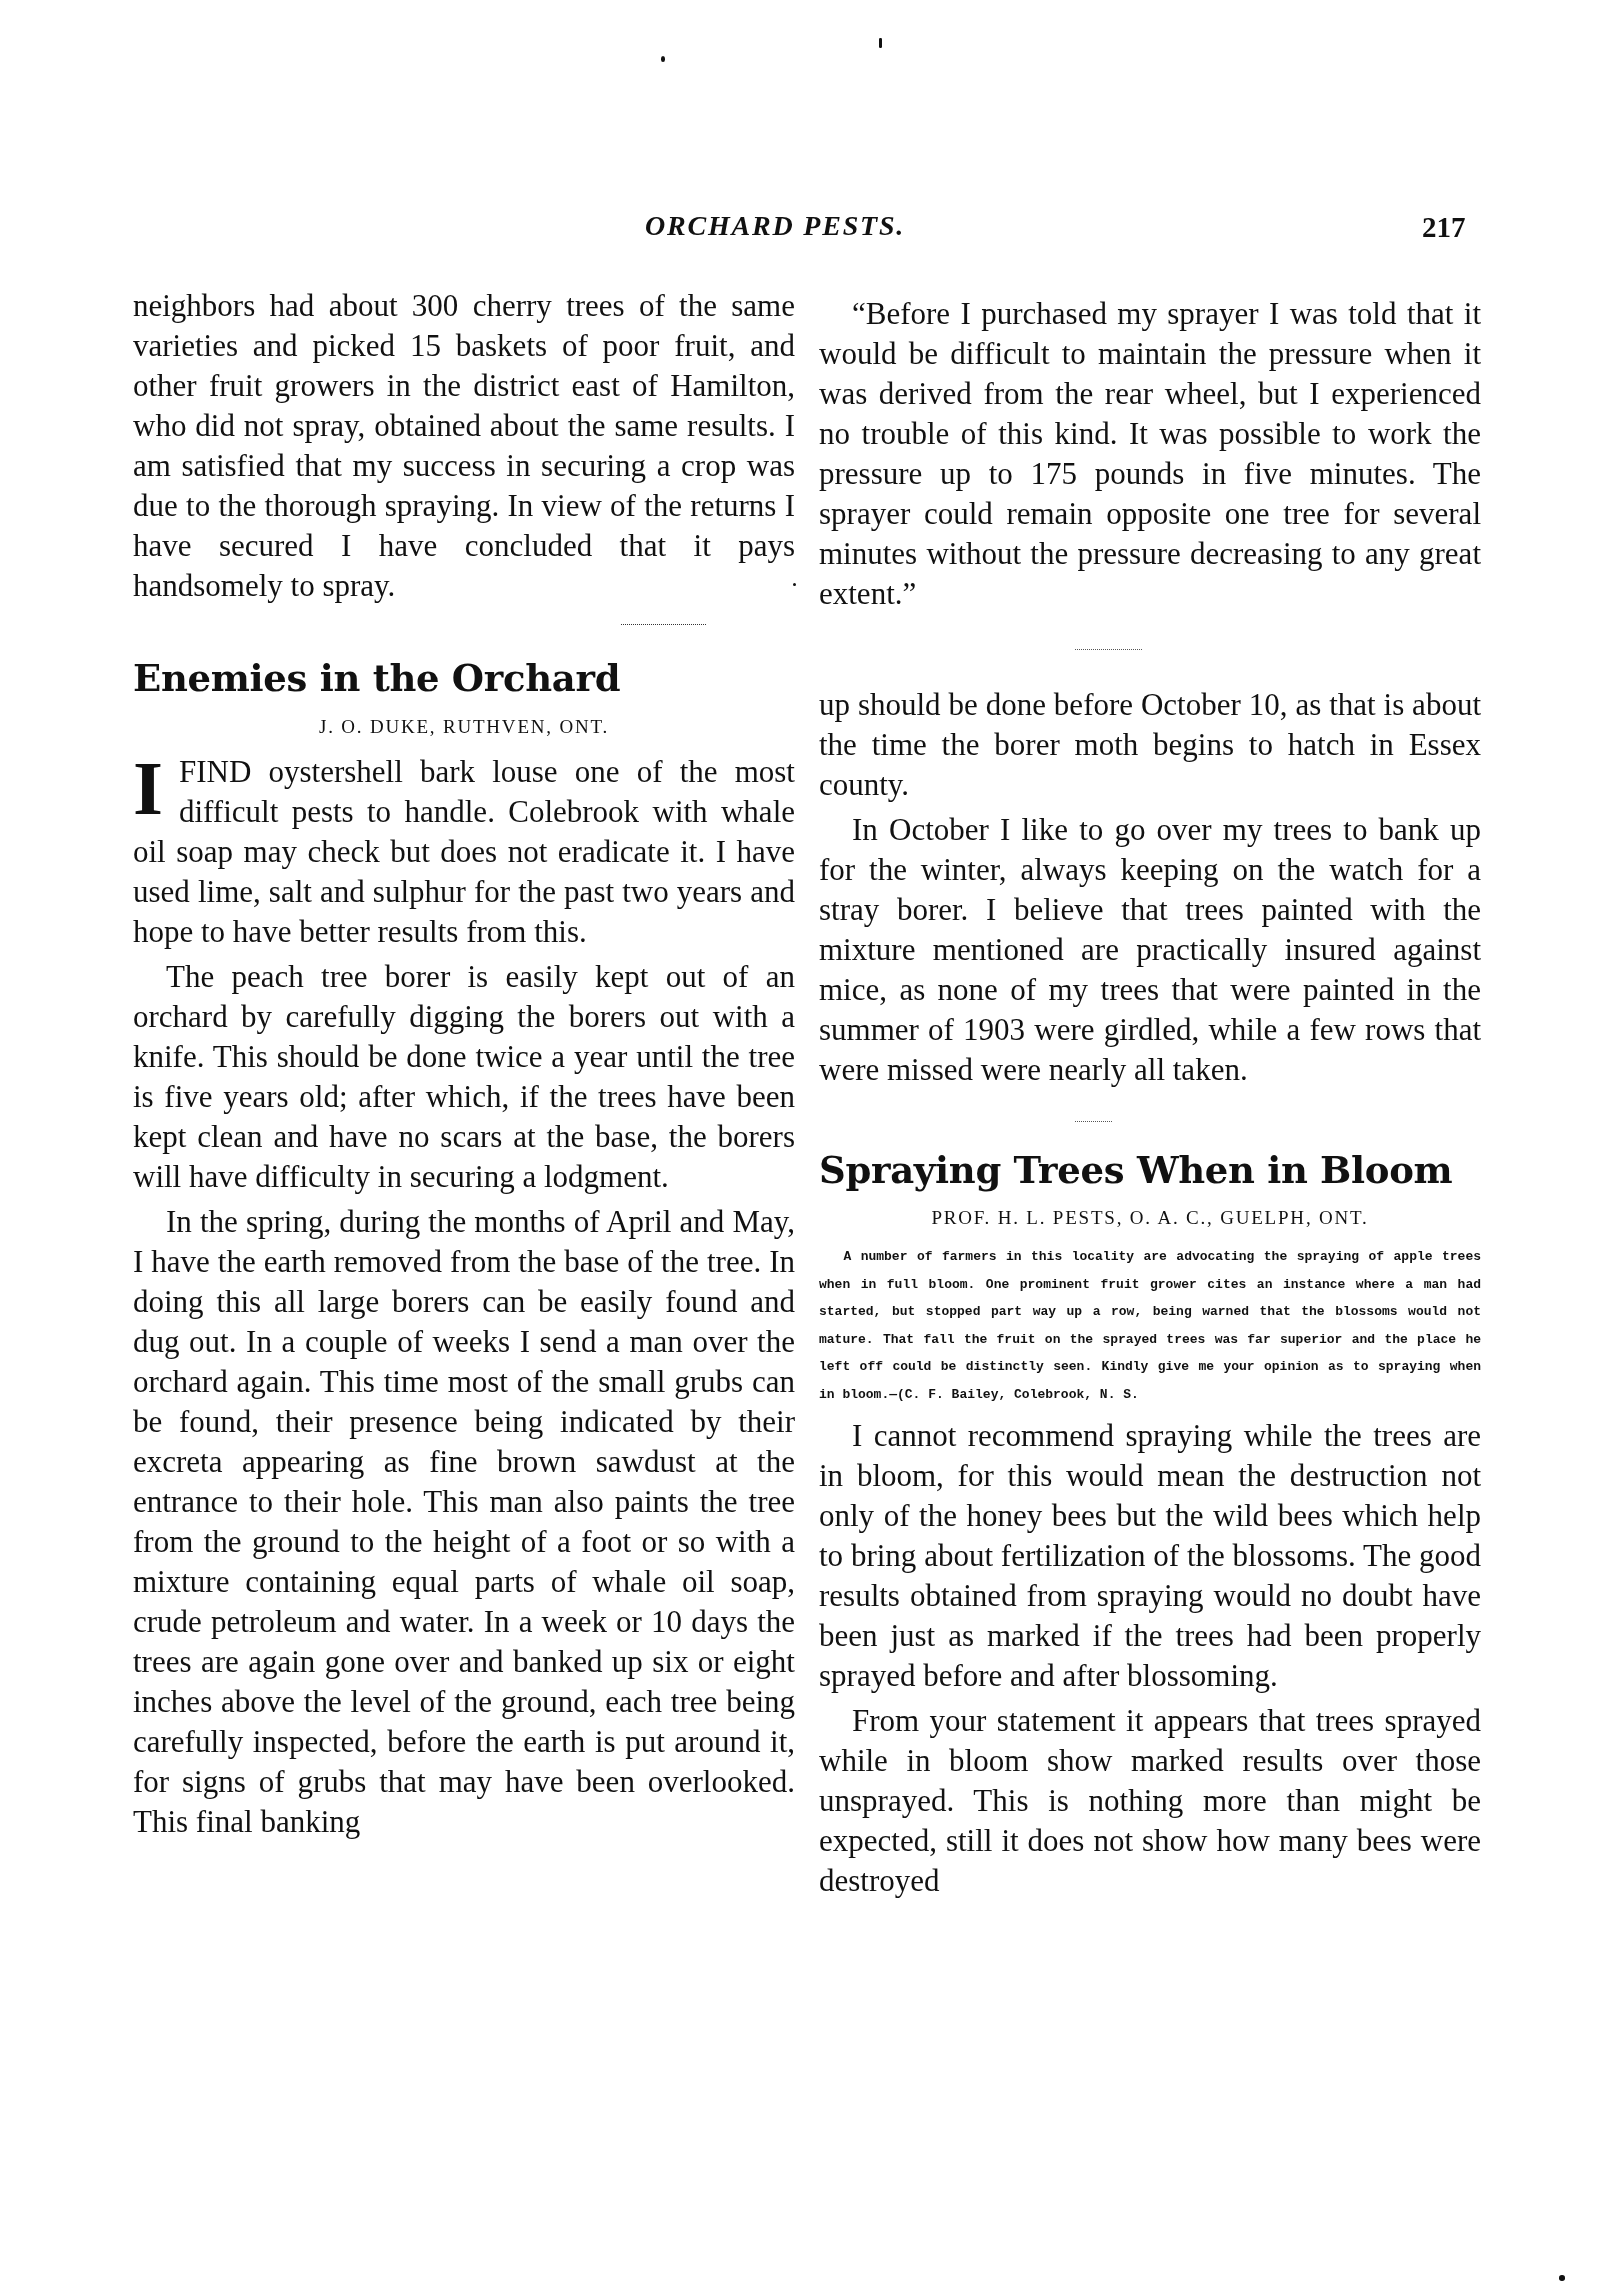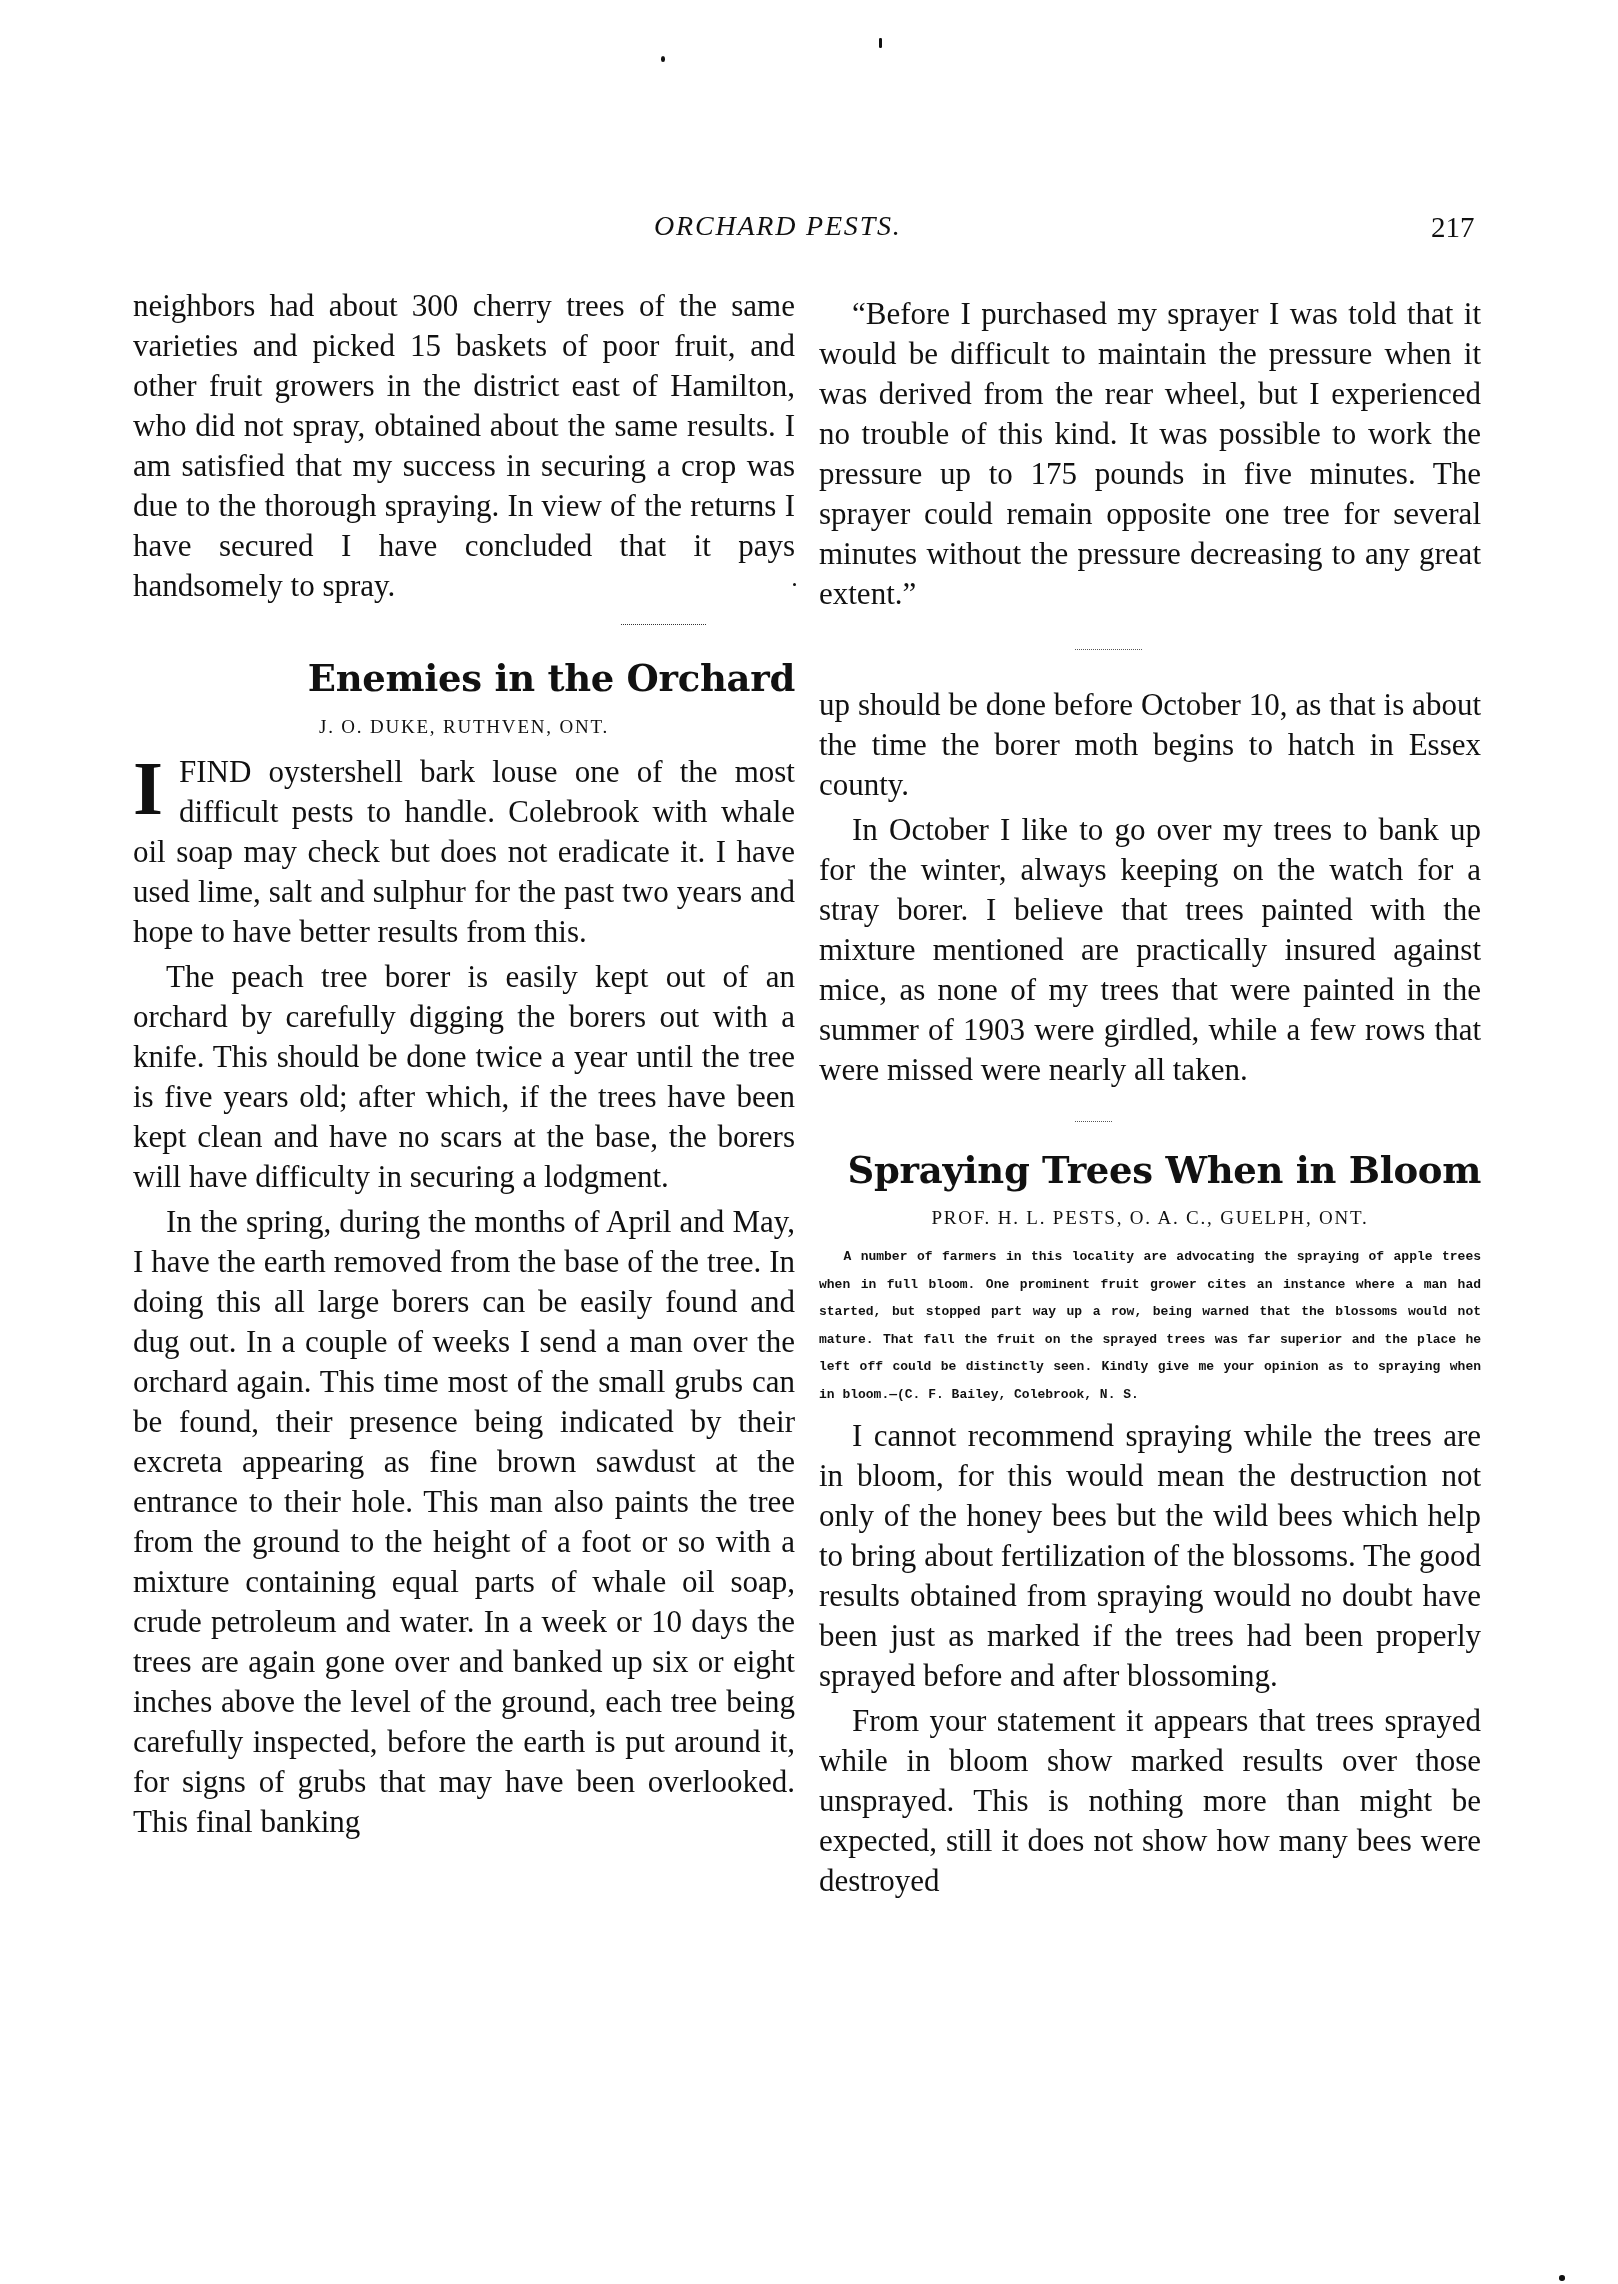--- a/index.html
+++ b/index.html
@@ -16,23 +16,24 @@
     font-family: "Liberation Serif", "DejaVu Serif", serif;
   }
   .speck {
     position: absolute;
     background: #111;
     border-radius: 50%;
   }
   .running-head {
     position: absolute;
     top: 210px;
-    left: 16px;
+    left: 7px;
     width: 1424px;
     height: 37px;
+    font-weight: bold;
   }
   .running-title {
     position: absolute;
     left: 638px;
     top: 0;
     font-style: italic;
     font-size: 28px;
     letter-spacing: 1.8px;
     font-family: "Liberation Serif", serif;
   }
@@ -67,21 +68,21 @@
     width: 85px;
     margin: 18.3px 0 0 488px;
   }
   .rule-short.center {
     margin: 35px 0 0 256px;
     width: 67px;
     border-top: 1.8px dotted #555;
   }
   .article-heading {
     margin: 29px 0 0 0;
-    text-align: right;
+    text-align: left;
     font-family: "DejaVu Serif", serif;
     font-weight: bold;
     font-size: 37px;
     line-height: 49px;
     letter-spacing: -0.3px;
   }
   .byline {
     text-align: center;
     font-size: 19px;
     letter-spacing: 1.8px;

